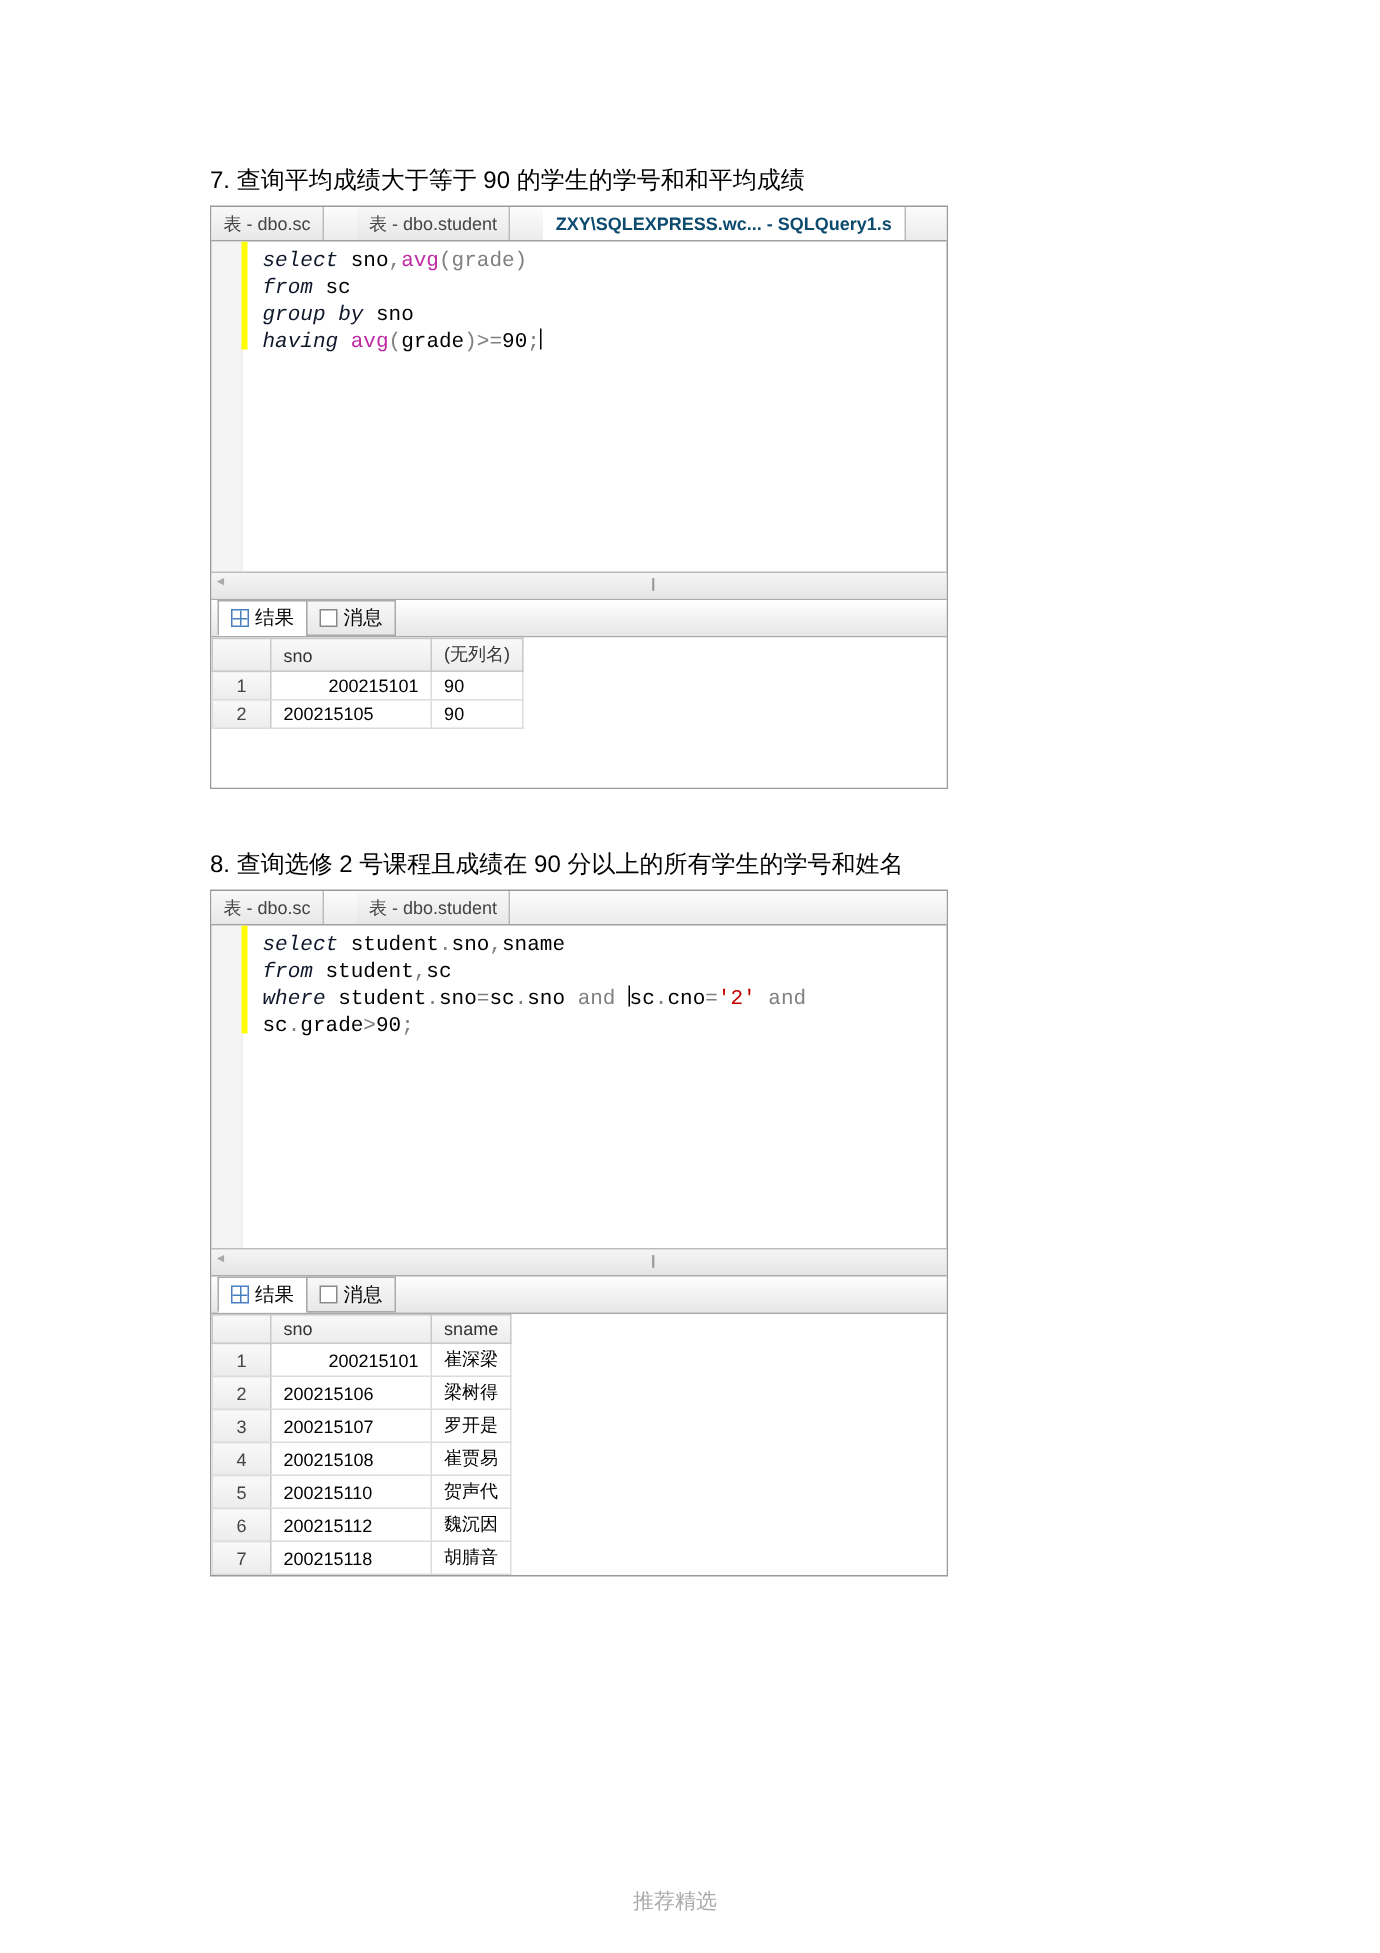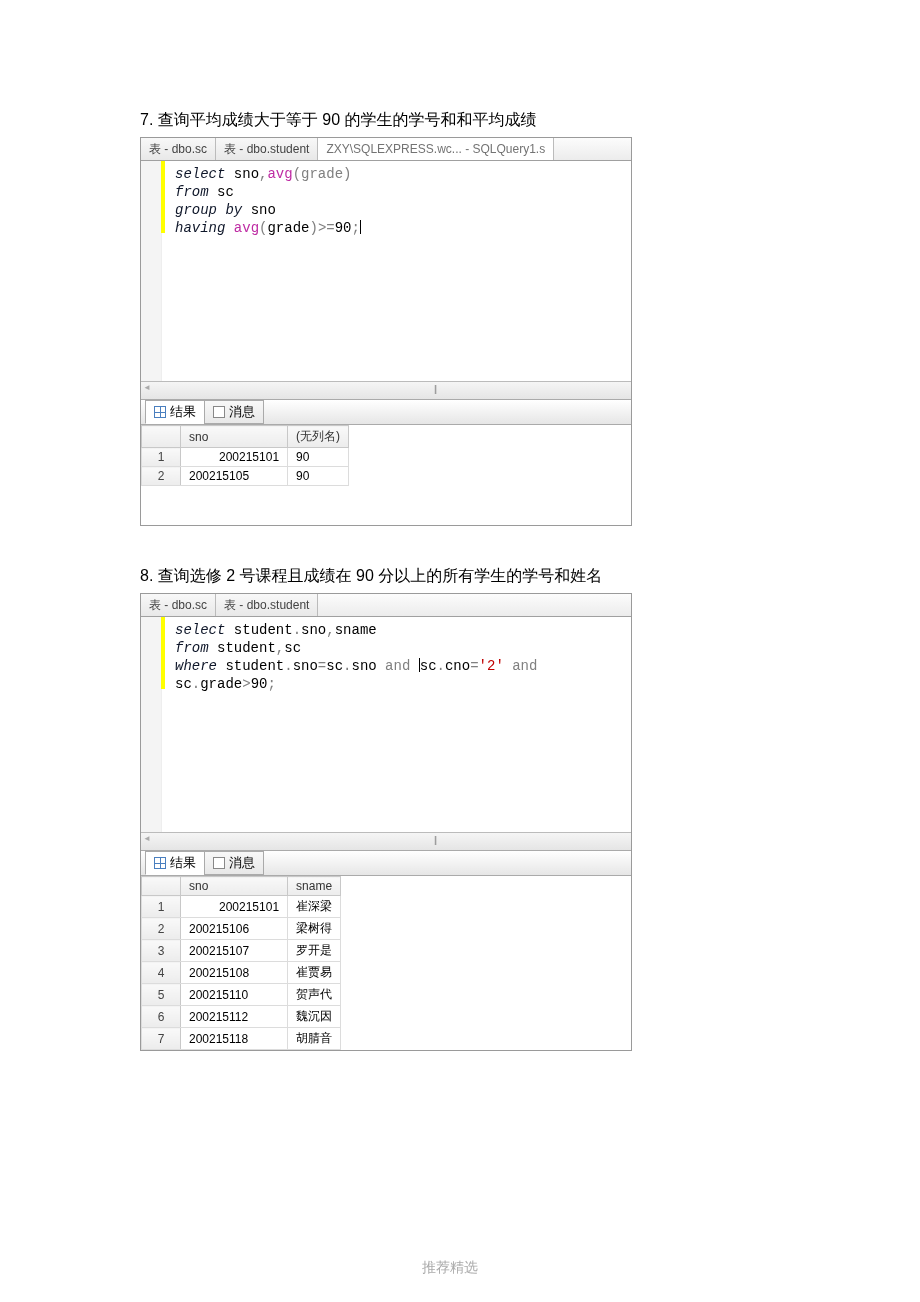--- a/index.html
+++ b/index.html
@@ -28,35 +28,36 @@
   }
   .tab-strip {
     height: 22px;
     background: linear-gradient(#fcfcfc,#ececec);
     border-bottom: 1px solid #a0a0a0;
     font-size: 12px;
     white-space: nowrap;
     overflow: hidden;
     display: flex;
     align-items: center;
+    gap: 22px;
   }
   .tab {
     display: inline-flex;
     align-items: center;
     height: 22px;
     padding: 0 8px;
     border-right: 1px solid #bbb;
     background: linear-gradient(#f8f8f8,#e8e8e8);
     color: #444;
     font-family: "Segoe UI", Tahoma, Arial, sans-serif;
   }
   .tab.active {
     background: #fff;
-    font-weight: normal;
-    color: #737373;
+    font-weight: bold;
+    color: #0c4a6e;
   }
   .editor-area {
     position: relative;
     height: 220px;
     overflow: hidden;
   }
   .editor-gutter {
     position: absolute;
     left: 0;
     top: 0;

